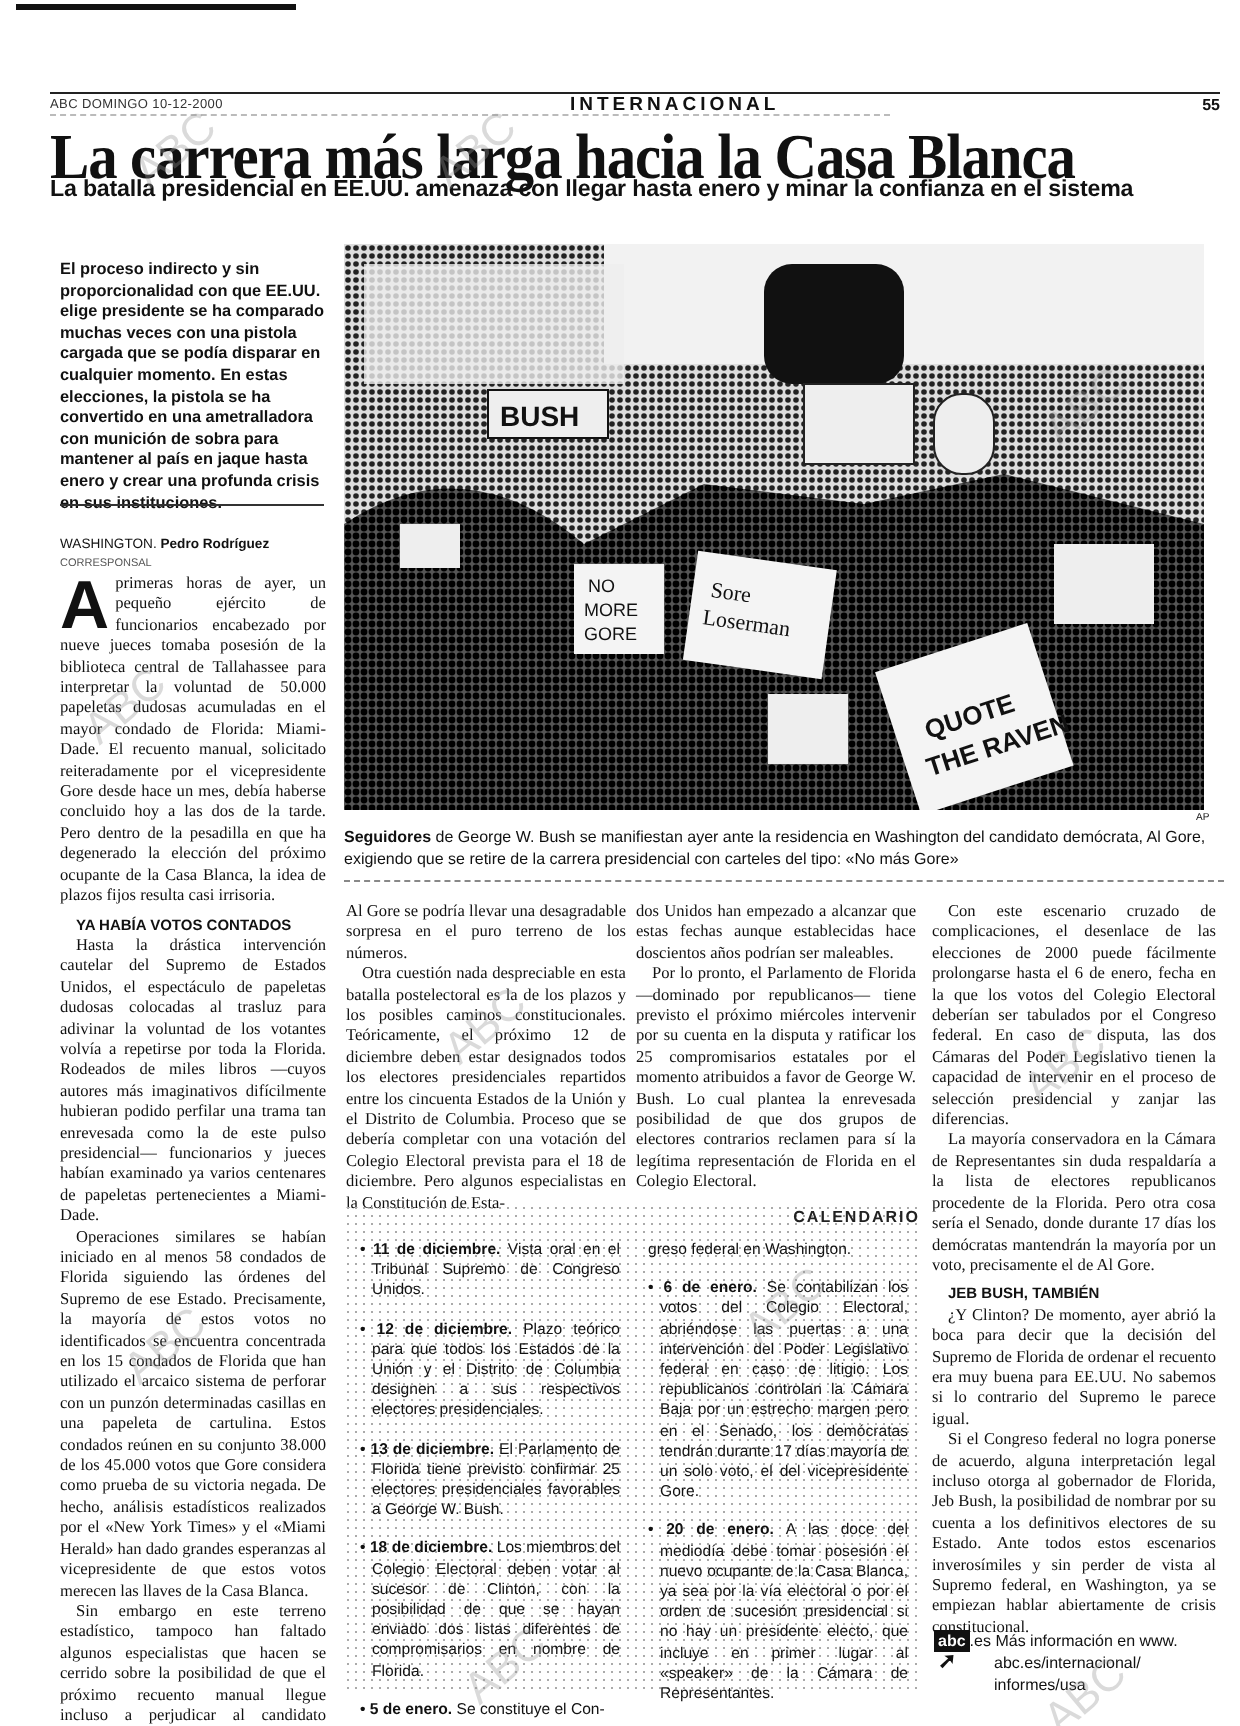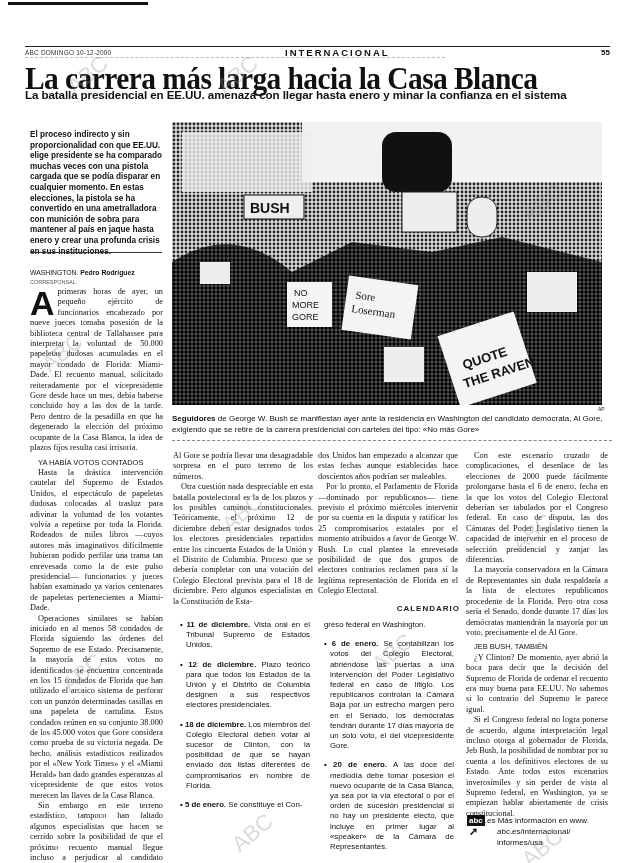--- a/index.html
+++ b/index.html
@@ -24,21 +24,21 @@
 
   .lead { position: absolute; left: 30px; top: 130px; width: 135px; font-family: "Liberation Sans", sans-serif; font-weight: bold; font-size: 8.2px; line-height: 10.6px; color: #111; }
   .lead-rule { position: absolute; left: 30px; top: 252px; width: 132px; height: 1px; background: #333; }
 
   .byline { position: absolute; left: 30px; top: 269px; font-family: "Liberation Sans", sans-serif; font-size: 6.8px; }
   .byline b { font-weight: bold; }
   .byline-sub { position: absolute; left: 30px; top: 279px; font-family: "Liberation Sans", sans-serif; font-size: 5.5px; color: #555; }
 
   .dropcap { float: left; font-family: "Liberation Sans", sans-serif; font-weight: bold; font-size: 34px; line-height: 28px; margin: 2px 3px 0 0; }
 
-  .subhead-inline { font-family: "Liberation Sans", sans-serif; font-weight: normal; font-size: 7.5px; text-indent: 0; margin-top: 4px; }
+  .subhead-inline { font-family: "Liberation Sans", sans-serif; font-weight: bold; font-size: 7.5px; text-indent: 0; margin-top: 4px; }
 
   .photo { position: absolute; left: 172px; top: 122px; width: 430px; height: 283px; background: #ef4444; overflow: hidden; }
   .photo-credit { position: absolute; left: 598px; top: 406px; font-family: "Liberation Sans", sans-serif; font-size: 5px; }
   .caption { position: absolute; left: 172px; top: 414px; width: 435px; font-family: "Liberation Sans", sans-serif; font-size: 8px; line-height: 10.5px; }
   .caption b { font-weight: bold; }
 
   .cal-box { position: absolute; left: 172px; top: 602px; width: 288px; height: 245px;
     background-image: radial-gradient(#aaa 0.6px, transparent 0.7px); background-size: 4px 4px; }
   .cal-title { position: absolute; left: 0; top: 2px; width: 288px; text-align: right; font-family: "Liberation Sans", sans-serif; font-weight: bold; font-size: 8px; letter-spacing: 1px; color: #222; }
   .cal-col { position: absolute; top: 18px; width: 132px; font-family: "Liberation Sans", sans-serif; font-size: 7.8px; line-height: 10.2px; }
@@ -147,22 +147,23 @@
   <p>Con este escenario cruzado de complicaciones, el desenlace de las elecciones de 2000 puede fácilmente prolongarse hasta el 6 de enero, fecha en la que los votos del Colegio Electoral deberían ser tabulados por el Congreso federal. En caso de disputa, las dos Cámaras del Poder Legislativo tienen la capacidad de intervenir en el proceso de selección presidencial y zanjar las diferencias.</p>
   <p>La mayoría conservadora en la Cámara de Representantes sin duda respaldaría a la lista de electores republicanos procedente de la Florida. Pero otra cosa sería el Senado, donde durante 17 días los demócratas mantendrán la mayoría por un voto, precisamente el de Al Gore.</p>
   <p class="subhead-inline">JEB BUSH, TAMBIÉN</p>
   <p>¿Y Clinton? De momento, ayer abrió la boca para decir que la decisión del Supremo de Florida de ordenar el recuento era muy buena para EE.UU. No sabemos si lo contrario del Supremo le parece igual.</p>
   <p>Si el Congreso federal no logra ponerse de acuerdo, alguna interpretación legal incluso otorga al gobernador de Florida, Jeb Bush, la posibilidad de nombrar por su cuenta a los definitivos electores de su Estado. Ante todos estos escenarios inverosímiles y sin perder de vista al Supremo federal, en Washington, ya se empiezan hablar abiertamente de crisis constitucional.</p>
 </div>
 
 <div class="cal-box">
   <div class="cal-title">CALENDARIO</div>
   <div class="cal-col" style="left:6px;">
-    <div class="cal-item"><span class="bullet">• </span><b>11 de diciembre.</b><span> Vista oral en el Tribunal Supremo de Estados Unidos.</span></div>
+    <div class="cal-item"><span class="bullet">• </span><b>11 de diciembre.</b><span> Vista oral en el Tribunal Supremo de Congreso Unidos.</span></div>
     <div class="cal-item"><span class="bullet">• </span><b>12 de diciembre.</b><span> Plazo teórico para que todos los Estados de la Unión y el Distrito de Columbia designen a sus respectivos electores presidenciales.</span></div>
+    <div class="cal-item"><span class="bullet">• </span><b>13 de diciembre.</b><span> El Parlamento de Florida tiene previsto confirmar 25 electores presidenciales favorables a George W. Bush.</span></div>
     <div class="cal-item"><span class="bullet">• </span><b>18 de diciembre.</b><span> Los miembros del Colegio Electoral deben votar al sucesor de Clinton, con la posibilidad de que se hayan enviado dos listas diferentes de compromisarios en nombre de Florida.</span></div>
     <div class="cal-item"><span class="bullet">• </span><b>5 de enero.</b><span> Se constituye el Con-</span></div>
   </div>
   <div class="cal-col" style="left:150px;">
     <div class="cal-item"><b></b><span>greso federal en Washington.</span></div>
     <div class="cal-item"><span class="bullet">• </span><b>6 de enero.</b><span> Se contabilizan los votos del Colegio Electoral, abriéndose las puertas a una intervención del Poder Legislativo federal en caso de litigio. Los republicanos controlan la Cámara Baja por un estrecho margen pero en el Senado, los demócratas tendrán durante 17 días mayoría de un solo voto, el del vicepresidente Gore.</span></div>
     <div class="cal-item"><span class="bullet">• </span><b>20 de enero.</b><span> A las doce del mediodía debe tomar posesión el nuevo ocupante de la Casa Blanca, ya sea por la vía electoral o por el orden de sucesión presidencial si no hay un presidente electo, que incluye en primer lugar al «speaker» de la Cámara de Representantes.</span></div>
   </div>
 </div>
 

